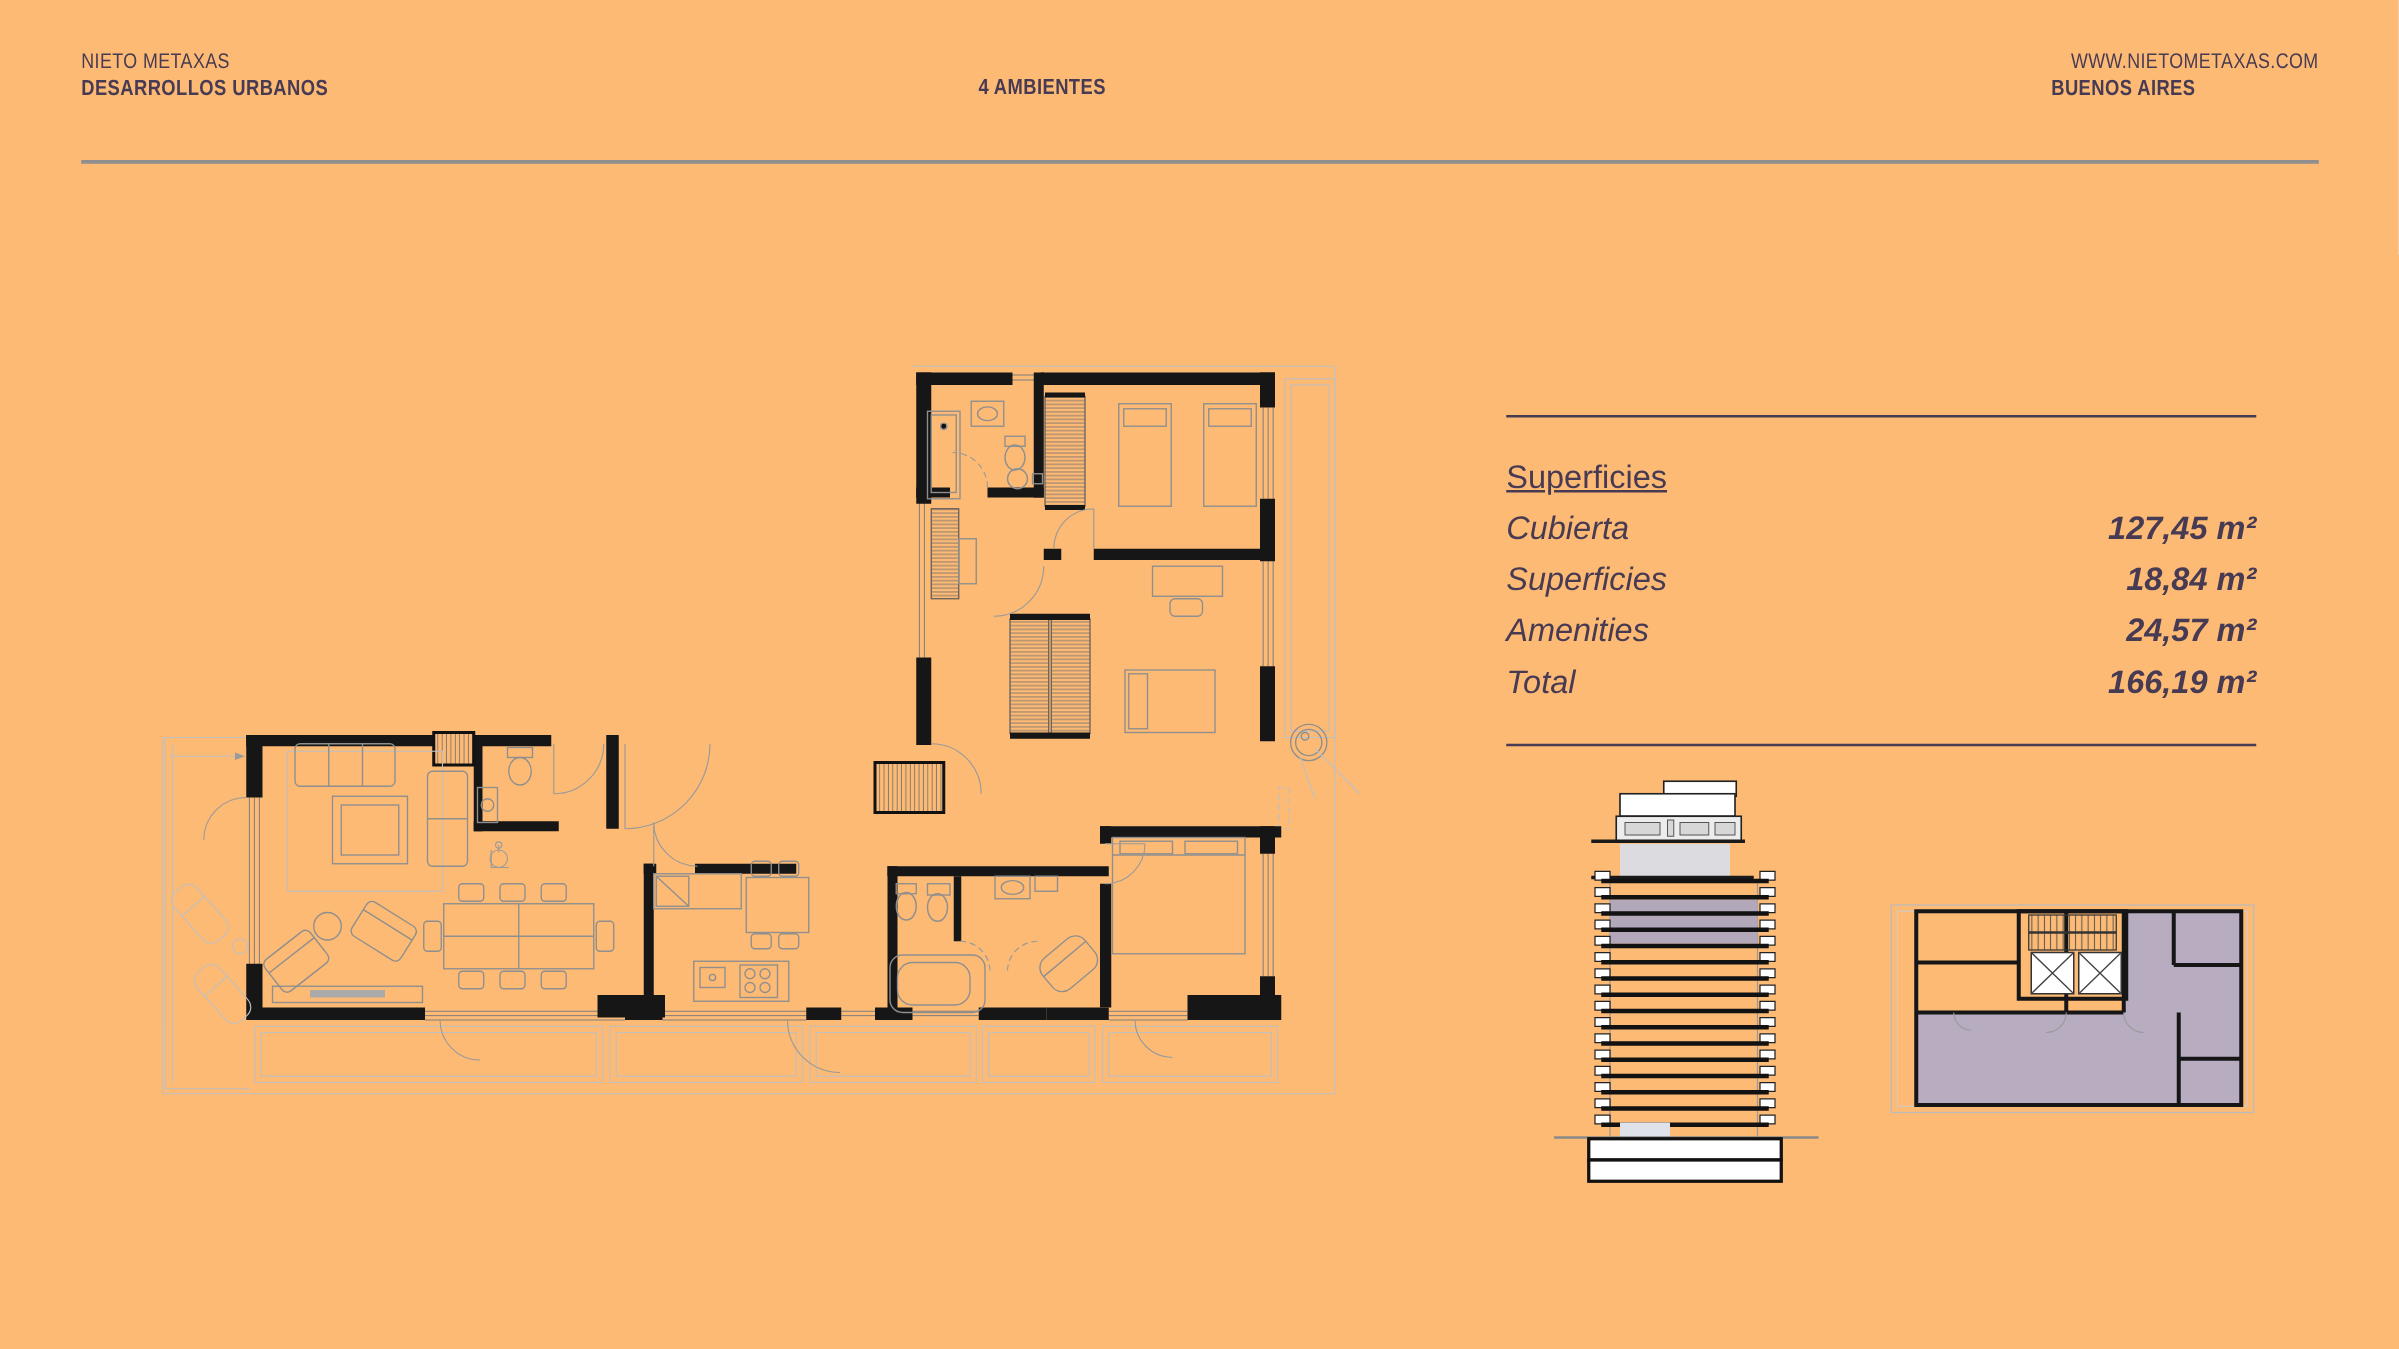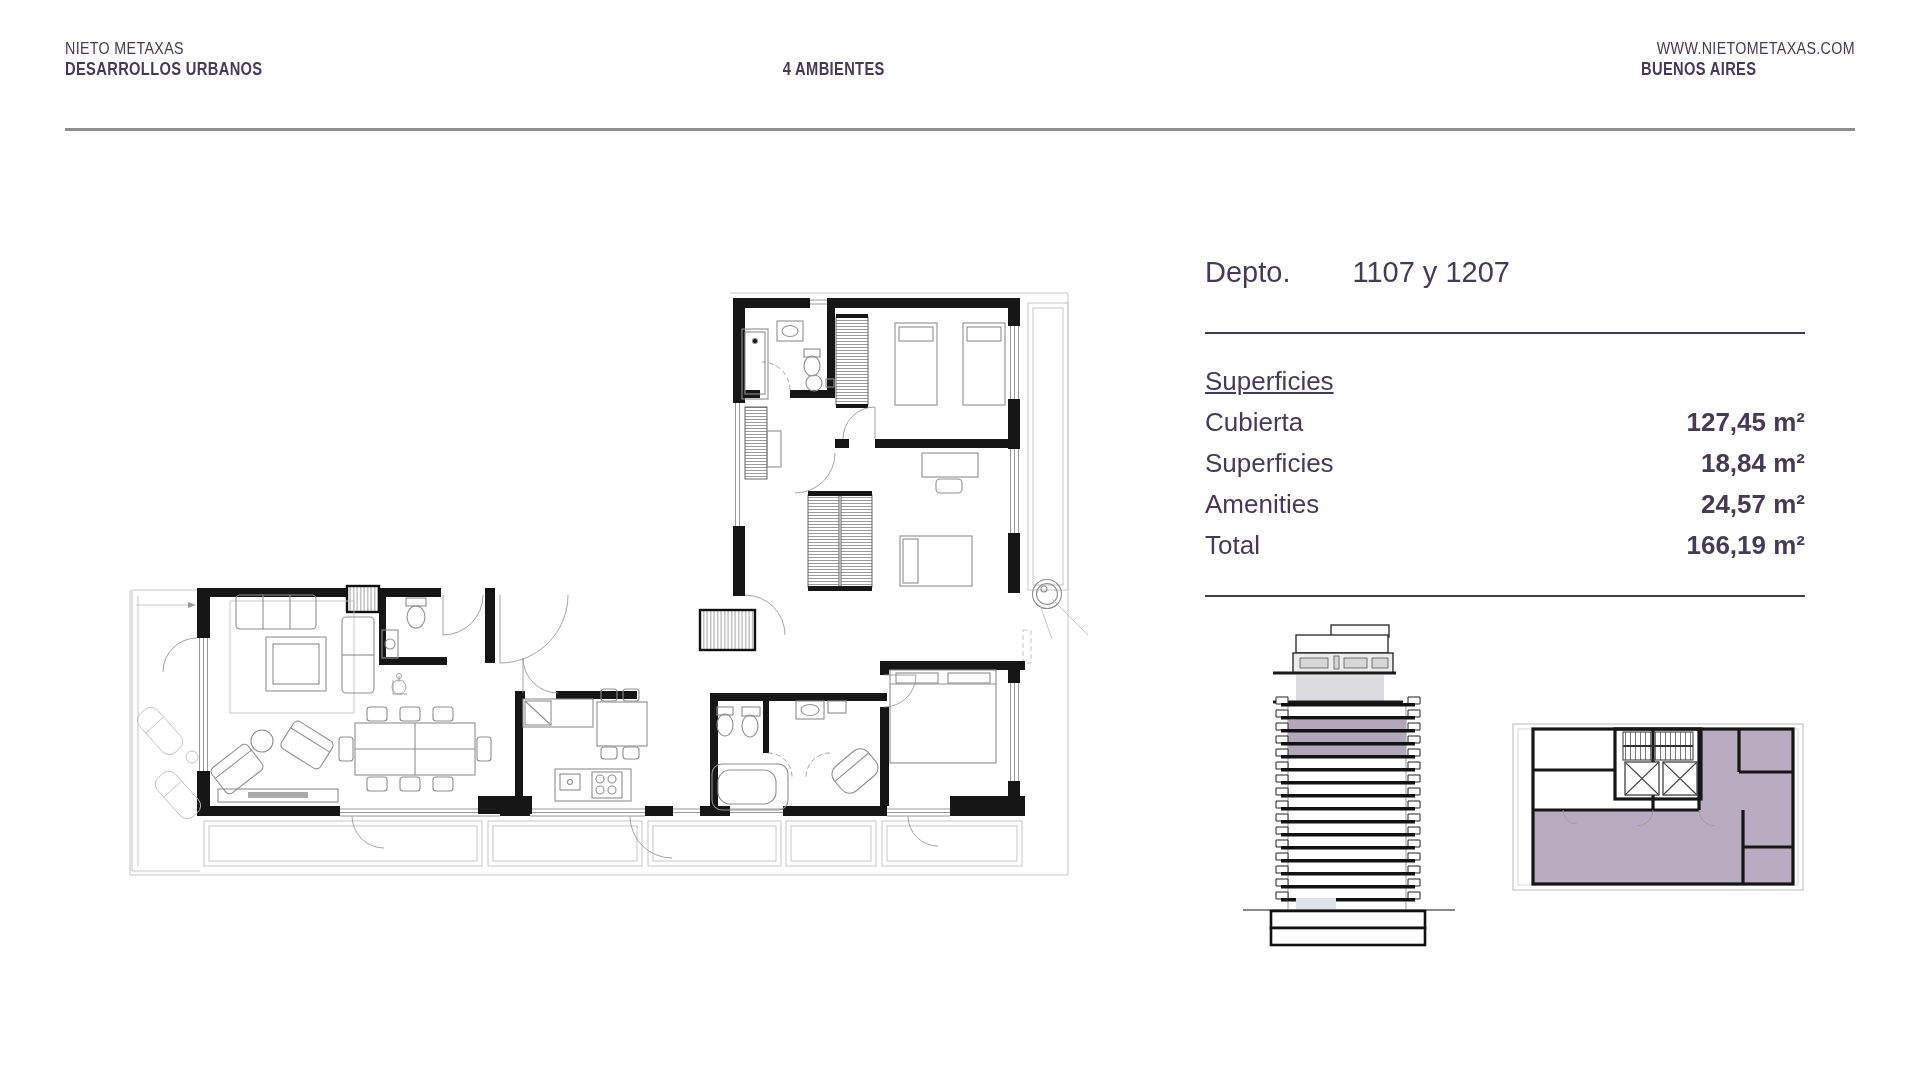--- a/index.html
+++ b/index.html
@@ -1,16 +1,16 @@
 <!DOCTYPE html>
 <html><head>
 <meta charset="utf-8">
 <style>
   html,body{margin:0;padding:0;background:#e9e9e9;}
-  #page{position:relative;width:1919px;height:1079px;background:#ffffff;overflow:hidden;
+  #page{position:relative;width:1919px;height:1079px;background:#fdba74;overflow:hidden;
         font-family:"Liberation Sans",sans-serif;color:#473a53;}
   .cond{display:inline-block;transform:scaleX(.84);letter-spacing:.4px;white-space:nowrap;}
   .cond.left{transform-origin:left center;}
   .cond.right{transform-origin:right center;}
   .cond.center{transform-origin:center center;}
   
   #brand{position:absolute;left:65px;top:38px;line-height:21px;}
   #brand .l1{font-size:17px;font-weight:400;}
   #brand .l2{font-size:17.5px;font-weight:700;}
   #center-title{position:absolute;left:0;top:59px;width:1667px;text-align:center;
@@ -18,21 +18,21 @@
   #site{position:absolute;right:64px;top:38px;text-align:left;line-height:21px;}
   #site .l1{font-size:17px;font-weight:400;}
   #site .l2{font-size:17.5px;font-weight:700;}
   #header-divider{position:absolute;left:65px;top:128px;width:1790px;height:3px;background:#8f8f8f;}
   
   #depto-row{position:absolute;left:1205px;top:256px;font-size:29px;font-weight:400;}
   #depto-row .num{margin-left:62px;}
   .hline{position:absolute;left:1205px;width:600px;height:2px;background:#473a53;}
   #hline1{top:332px;} #hline2{top:595px;}
   #surfaces-title{position:absolute;left:1205px;top:366px;font-size:26px;text-decoration:underline;}
-  #surfaces{position:absolute;left:1205px;top:402px;width:600px;}
+  #surfaces{position:absolute;left:1205px;top:402px;width:600px;font-style:italic;}
   .srow{display:flex;justify-content:space-between;height:41px;line-height:41px;font-size:26px;}
   .srow .val{font-weight:700;}
   
   #floor-plan{position:absolute;left:100px;top:283px;}
   #tower{position:absolute;left:1243px;top:623px;}
   #keyplan{position:absolute;left:1503px;top:712px;}
   
   .w{fill:#161616;stroke:none;}
   .f{fill:none;stroke:#8f8f8f;stroke-width:1.1;}
   .f2{fill:none;stroke:#9a9a9a;stroke-width:.9;}
@@ -56,23 +56,20 @@
   </div>
   <div id="center-title">
     <span class="cond center">4 AMBIENTES</span>
   </div>
   <div id="site">
     <div><span class="cond right l1">WWW.NIETOMETAXAS.COM</span></div>
     <div><span class="cond right l2">BUENOS AIRES</span></div>
   </div>
   <div id="header-divider"></div>
 
-  <div id="depto-row">
-    <span>Depto.</span><span class="num">1107 y 1207</span>
-  </div>
   <div id="hline1" class="hline"></div>
   <div id="surfaces-title">Superficies</div>
   <div id="surfaces">
     <div class="srow">
       <span>Cubierta</span>
       <span class="val">127,45 m²</span>
     </div>
     <div class="srow">
       <span>Superficies</span>
       <span class="val">18,84 m²</span>

